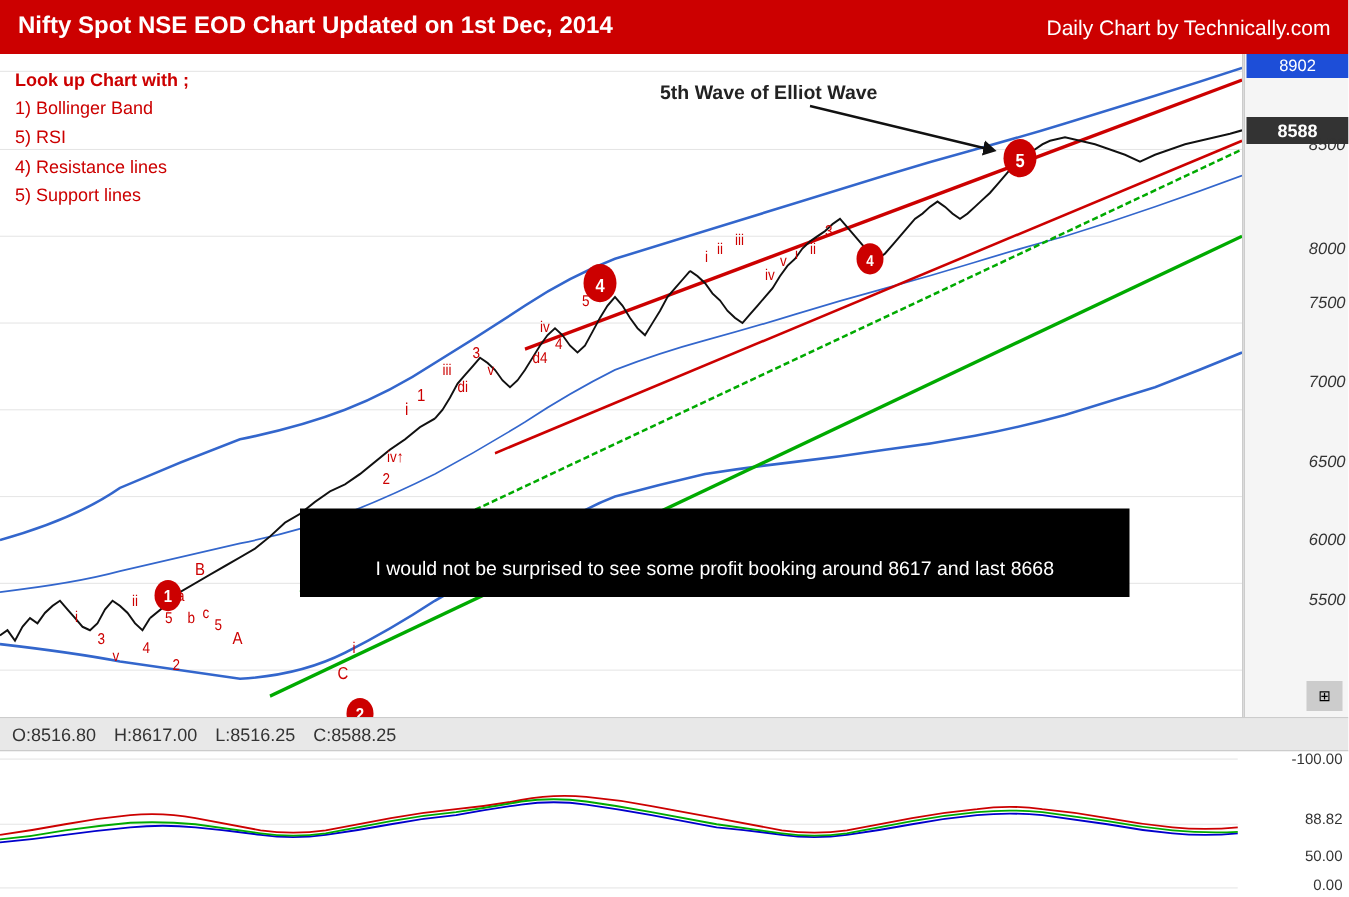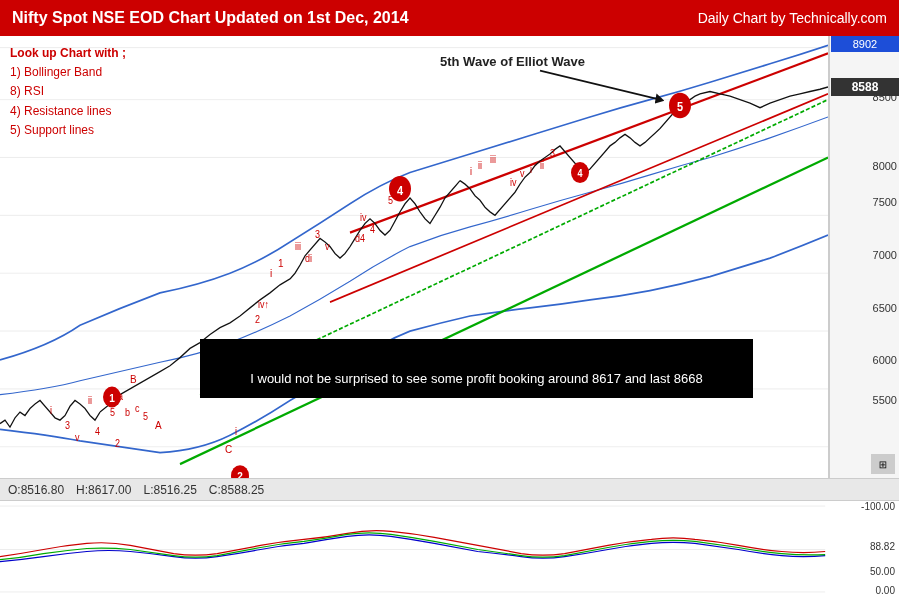--- a/index.html
+++ b/index.html
@@ -100,20 +100,21 @@
       z-index: 5;
     }
     .lookup-text .title { font-weight: bold; }
 
     
     .price-label {
       position: absolute;
       right: 2px;
       font-size: 11px;
       color: #333;
+      font-style: italic;
     }
 
     .price-highlight {
       position: absolute;
       right: 0;
       background: #333;
       color: #fff;
       font-size: 12px;
       font-weight: bold;
       padding: 2px 20px;
@@ -200,21 +201,21 @@
     <span class="header-right">Daily Chart by Technically.com</span>
   </div>
 
   <div class="chart-section">
 
     <div class="chart-main">
 
       <div class="lookup-text">
         <div class="title">Look up Chart with ;</div>
         <div>1) Bollinger Band</div>
-        <div>8) RSI</div>
+        <div>5) RSI</div>
         <div>4) Resistance lines</div>
         <div>5) Support lines</div>
       </div>
 
       <div class="wave-label">5th Wave of Elliot Wave</div>
 
       <svg class="main-chart" viewBox="0 0 828 382" preserveAspectRatio="none">
 
         <line x1="0" y1="10" x2="828" y2="10" stroke="#ddd" stroke-width="0.5"></line>
         <line x1="0" y1="55" x2="828" y2="55" stroke="#ddd" stroke-width="0.5"></line>

